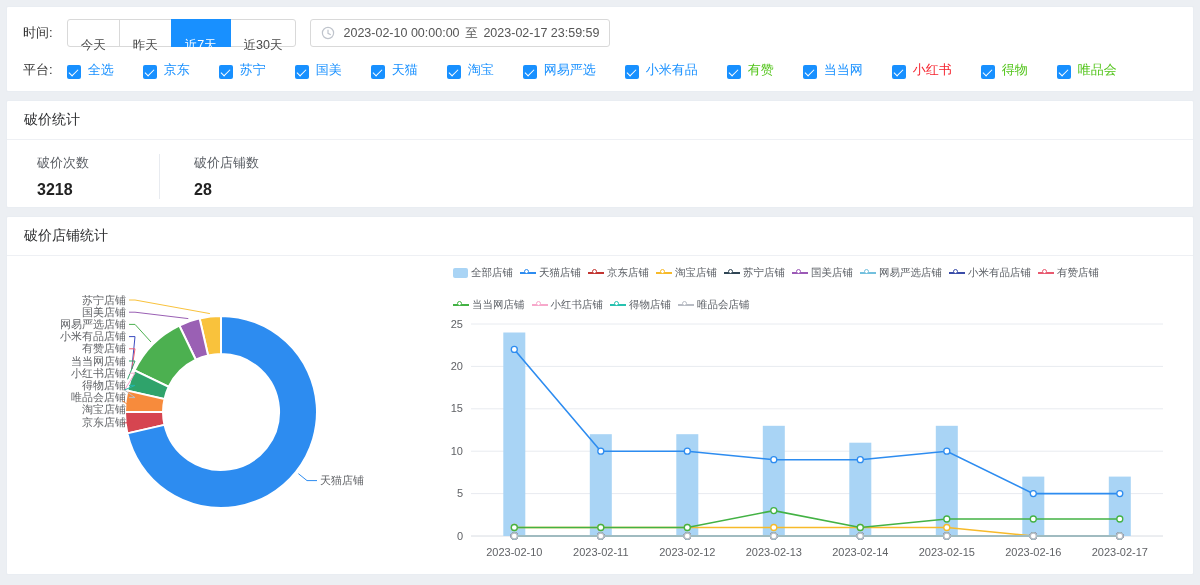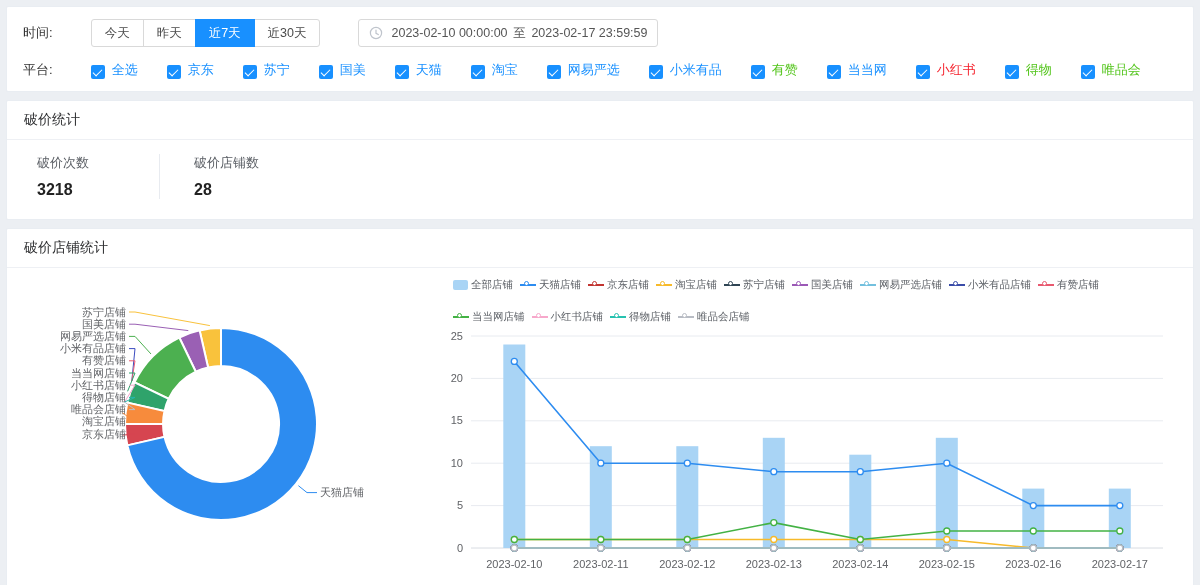--- a/index.html
+++ b/index.html
@@ -5,26 +5,26 @@
   * { box-sizing: border-box; margin: 0; padding: 0; }
   html,body { width:1200px; height:585px; }
   body {
     background:#eceff3;
     font-family:"Liberation Sans","DejaVu Sans",sans-serif;
     padding:6px;
     overflow:hidden;
   }
   .card { background:#fff; border:1px solid #e9edf2; border-radius:2px; }
   .filter-card { padding:12px 16px; margin-bottom:8px; }
-  .filter-row { display:flex; align-items:center;gap:24px; }
+  .filter-row { display:flex; align-items:center; }
   .filter-row + .filter-row { margin-top:14px; }
   .filter-label { font-size:13px; color:#333; margin-right:14px; flex:none; }
   .btn-group { display:flex; }
   .time-btn {
-    height:28px; padding:0 13px; font-size:12.5px; background:#fff;
+    height:28px; padding:12px 13px; font-size:12.5px; background:#fff;
     border:1px solid #d9d9d9; color:#4a4a4a; margin-left:-1px; cursor:pointer;
     font-family:inherit; line-height:26px;
   }
   .time-btn:first-child { border-radius:3px 0 0 3px; margin-left:0; }
   .time-btn:last-child { border-radius:0 3px 3px 0; }
   .time-btn.active { background:#1890ff; border-color:#1890ff; color:#fff; position:relative; z-index:1; }
   .date-range {
     display:flex; align-items:center; margin-left:14px; border:1px solid #d9d9d9;
     border-radius:3px; height:28px; width:300px; padding:0 10px; background:#fff;
   }
@@ -34,21 +34,21 @@
   .platform-list { display:flex; align-items:center; }
   .platform-item { display:inline-flex; align-items:flex-end; margin-right:29px; cursor:pointer; }
   .checkbox { width:14px; height:14px; border-radius:2px; background:#1890ff; position:relative; display:inline-block; flex:none; }
   .checkbox::after {
     content:""; position:absolute; left:4.5px; top:1.5px; width:4px; height:8px;
     border-right:1.5px solid #fff; border-bottom:1.5px solid #fff; transform:rotate(45deg);
   }
   .platform-label { font-size:13px; margin-left:7px; white-space:nowrap; }
   .panel { margin-bottom:8px; }
   .panel-title { font-size:14px; color:#303133; padding:10px 17px; border-bottom:1px solid #eef0f4; }
-  .stats-body { display:flex; padding:14px 30px 20px; }
+  .stats-body { display:flex; padding:14px 30px 8px; }
   .stat-item { min-width:122px; padding-right:30px; }
   .stat-item + .stat-item { border-left:1px solid #e8ebf0; padding-left:34px; }
   .stat-label { font-size:13px; color:#5c6066; }
   .stat-value { font-size:16px; font-weight:bold; color:#222; margin-top:9px; }
   .charts-body { display:flex; align-items:flex-start; padding:4px 10px 4px 4px; }
   .donut-wrap { width:420px; flex:none; }
   .combo-wrap { flex:1; min-width:0; }
   .legend { display:flex; flex-wrap:wrap; align-items:center; padding:6px 0 2px 22px; row-gap:18px; }
   .legend-item { display:inline-flex; align-items:center; margin-right:7px; cursor:pointer; }
   .legend-icon-bar { width:15px; height:10px; border-radius:2px; display:inline-block; flex:none; }

